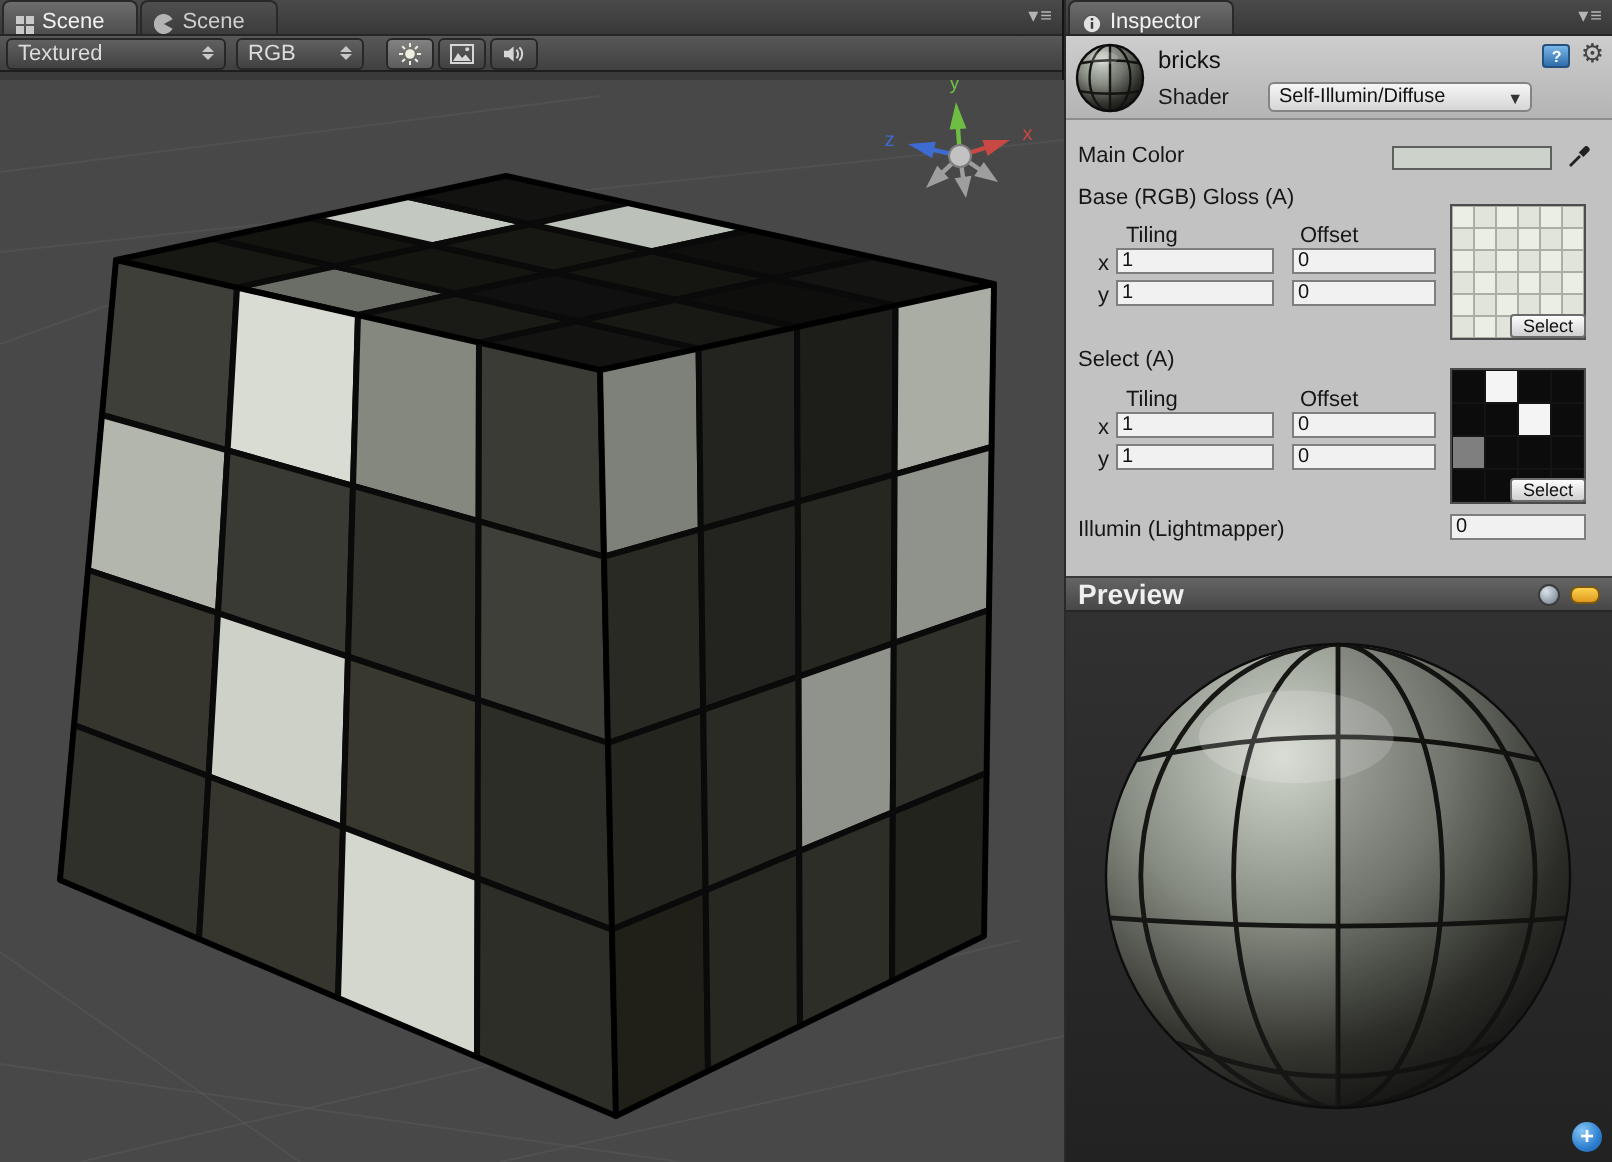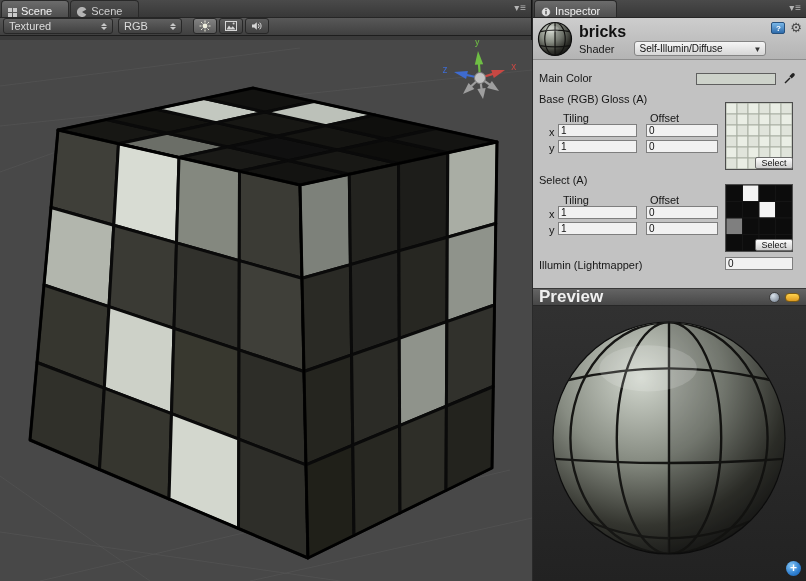--- a/index.html
+++ b/index.html
@@ -12,42 +12,42 @@
             padding-left:1px;position:relative;border-bottom:1px solid #262626;}
   .tab{height:17px;display:flex;align-items:flex-end;gap:4px;padding:0 16px 0 6px;font-size:11px;color:#cfcfcf;
        background:linear-gradient(#4f4f4f,#3c3c3c);border:1px solid #292929;border-bottom:none;
        border-radius:4px 4px 0 0;margin-right:1px;}
   .tab.active{background:linear-gradient(#6c6c6c,#4e4e4e);color:#f2f2f2;}
   .strip-menu{position:absolute;right:4px;top:2px;color:#b5b5b5;font-size:10px;letter-spacing:1px;}
 
   
   #scene-panel{position:absolute;left:0;top:0;width:532px;height:581px;border-right:1px solid #141414;background:#3a3a3a;}
   .scene-toolbar{height:18px;background:linear-gradient(#585858,#404040);border-bottom:1px solid #1e1e1e;
-                 display:flex;align-items:flex-start;padding:0 3px;gap:5px;}
+                 display:flex;align-items:center;padding:0 3px;gap:5px;}
   .dd{height:16px;background:linear-gradient(#606060,#414141);border:1px solid #272727;border-radius:3px;
       color:#dcdcdc;font-size:11px;display:flex;align-items:center;padding:0 5px;gap:7px;}
   .updown{display:inline-flex;flex-direction:column;gap:1px;}
   .updown i{display:block;width:0;height:0;border-left:3px solid transparent;border-right:3px solid transparent;}
   .updown .up{border-bottom:3px solid #c8c8c8;}
   .updown .dn{border-top:3px solid #c8c8c8;}
   .tbtn{width:24px;height:16px;border:1px solid #272727;background:linear-gradient(#5d5d5d,#414141);
         border-radius:3px;display:flex;align-items:center;justify-content:center;}
   .tbtn.active{background:linear-gradient(#828282,#5c5c5c);}
   .searchbox{flex:1;max-width:232px;height:15px;margin-left:10px;margin-right:12px;background:#393939;
              border:1px solid #262626;border-radius:8px;display:flex;align-items:center;gap:3px;
              padding:0 6px;color:#8f8f8f;font-size:11px;}
   .viewport{position:absolute;top:40px;left:0;width:532px;height:541px;overflow:hidden;background:#484848;}
   #scene-svg{display:block;width:532px;height:541px;}
 
   
   #inspector{position:absolute;left:533px;top:0;width:273px;height:581px;background:#c2c2c2;}
   .insp-header{position:absolute;top:18px;left:0;width:273px;height:42px;
                background:linear-gradient(#cdcdcd,#b4b4b4);border-bottom:1px solid #8d8d8d;}
   .mat-icon{position:absolute;left:4px;top:3px;width:36px;height:36px;}
-  .mat-name{position:absolute;left:46px;top:5px;font-size:16px;color:#111;font-weight:bold;}
+  .mat-name{position:absolute;left:46px;top:5px;font-size:12px;color:#111;}
   .shader-row{position:absolute;left:46px;top:23px;display:flex;align-items:center;gap:20px;font-size:11px;color:#1a1a1a;}
   .ldd{width:132px;height:15px;background:linear-gradient(#f6f6f6,#d6d6d6);border:1px solid #848484;border-radius:3px;
        font-size:10px;color:#111;display:flex;align-items:center;padding:0 4px;position:relative;}
   .ldd .arr{position:absolute;right:4px;top:3px;font-size:8px;color:#333;}
   .hdr-icons{position:absolute;right:4px;top:4px;display:flex;align-items:center;gap:5px;}
   .book{width:14px;height:12px;border-radius:2px;background:linear-gradient(#79b7e8,#2f6cab);border:1px solid #26517e;
         color:#fff;font-size:8px;font-weight:bold;text-align:center;line-height:11px;}
   .gear{font-size:13px;color:#454545;font-family:"DejaVu Sans",sans-serif;line-height:12px;}
 
   .insp-body{position:absolute;top:60px;left:0;width:273px;height:228px;background:#c2c2c2;font-size:11px;color:#161616;}
@@ -56,21 +56,21 @@
           font-family:"Liberation Sans",sans-serif;color:#111;padding:0 2px;}
   .swatch{position:absolute;left:163px;top:13px;width:80px;height:12px;border:1px solid #5f5f5f;}
   .dropper{position:absolute;left:249px;top:11px;width:14px;height:14px;}
   .thumb{position:absolute;width:68px;height:68px;border:1px solid #4c4c4c;background:#000;}
   .thumb svg{display:block;}
   .selbtn{position:absolute;width:38px;height:12px;font-size:9px;color:#111;text-align:center;line-height:11px;
           background:linear-gradient(#fdfdfd,#cfcfcf);border:1px solid #6c6c6c;border-radius:2px;}
 
   .preview-hdr{position:absolute;top:288px;left:0;width:273px;height:18px;background:linear-gradient(#646464,#474747);
                border-top:1px solid #383838;border-bottom:1px solid #272727;display:flex;align-items:center;
-               padding:0 6px;color:#efefef;font-size:17px;font-weight:bold;gap:5px;}
+               padding:0 6px;color:#efefef;font-size:14px;font-weight:bold;gap:5px;}
   .ph-sphere{width:11px;height:11px;border-radius:50%;background:radial-gradient(circle at 35% 30%,#d9e2ea,#6d7988);
              border:1px solid #3c3c3c;margin-left:auto;}
   .ph-pill{width:15px;height:9px;border-radius:4px;background:linear-gradient(#ffd24d,#dd9a20);border:1px solid #7a5a12;}
   .preview-body{position:absolute;top:306px;left:0;width:273px;height:275px;background:linear-gradient(#313131,#222222);}
   #preview-svg{display:block;width:273px;height:275px;}
   .add-btn{position:absolute;right:5px;bottom:5px;width:15px;height:15px;border-radius:50%;color:#fff;
            background:radial-gradient(circle at 35% 30%,#85c6f5,#2e7fd0 60%,#1a5ea9);font-size:12px;
            line-height:14px;text-align:center;font-weight:bold;}
 </style>
 </head>

